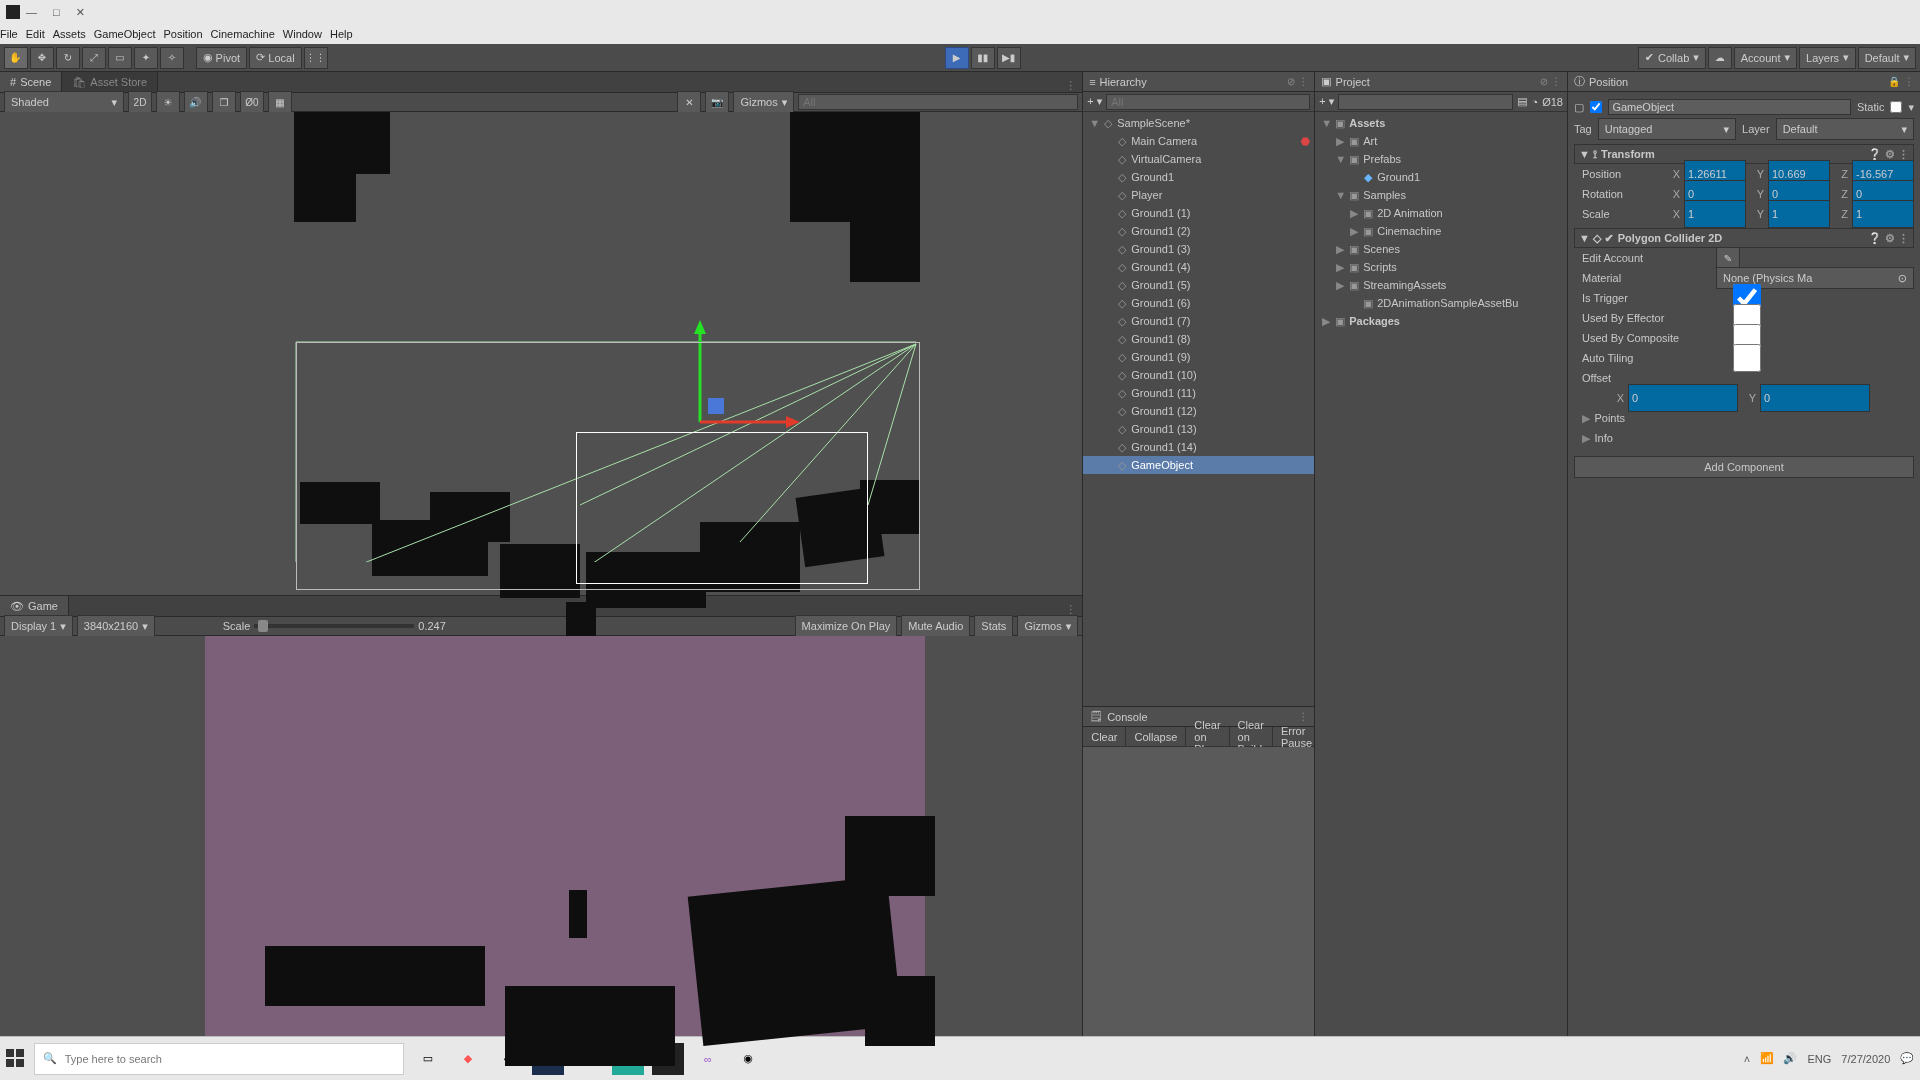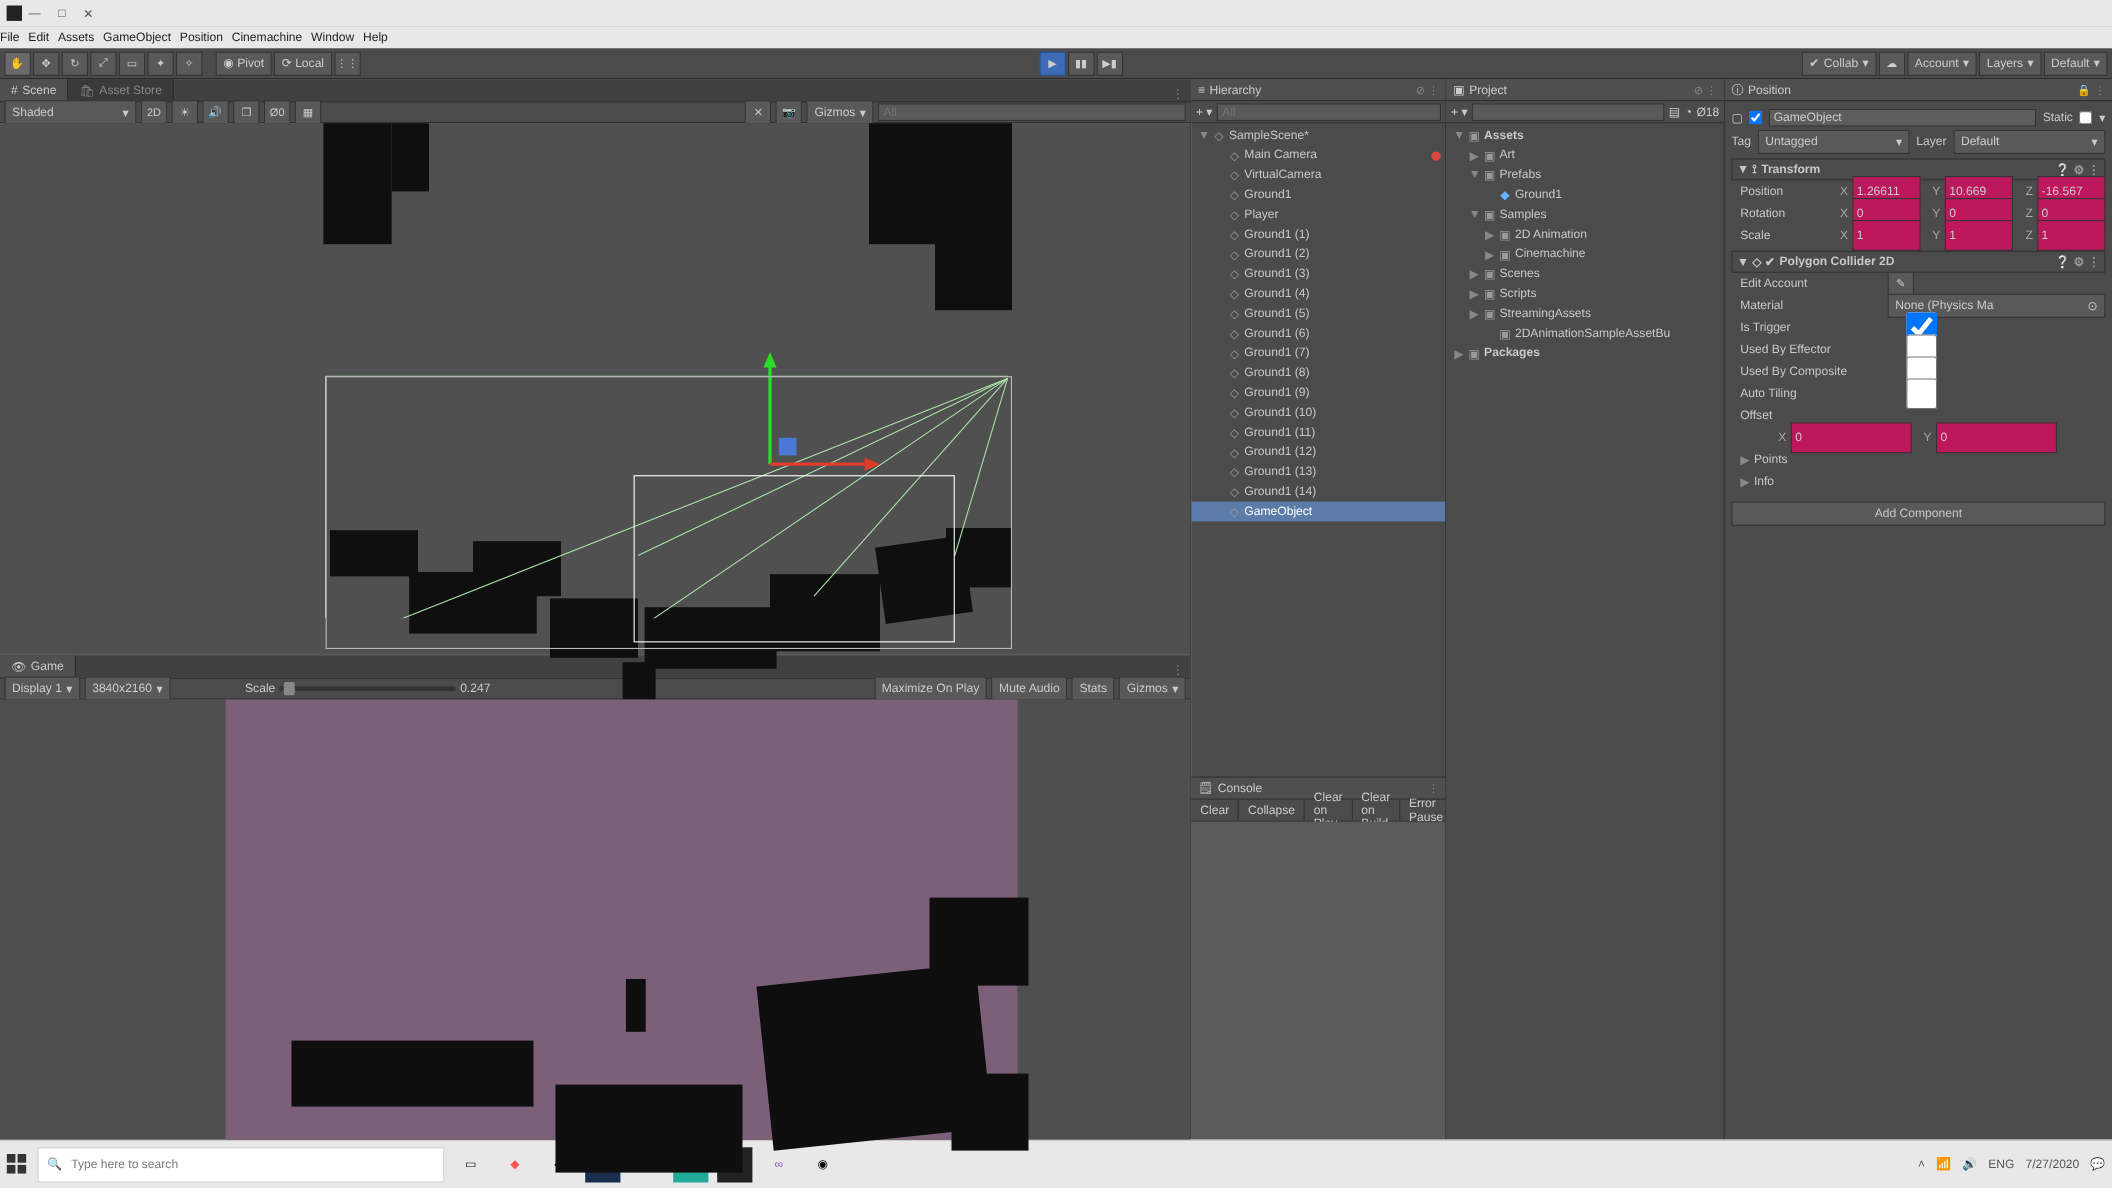--- a/index.html
+++ b/index.html
@@ -53,21 +53,21 @@
 .irow{display:flex;align-items:center;height:22px;gap:6px}
 .irow input[type=checkbox]{width:12px;height:12px}
 .irow input[type=text]{background:#5d5d5d;border:1px solid #333;color:#ccc;height:16px;padding:0 3px}
 .ifield{flex:1;background:#5d5d5d;border:1px solid #333;height:16px}
 .comp{margin-top:4px}
 .comphead{height:20px;background:#4b4b4b;border:1px solid #333;display:flex;align-items:center;padding:0 4px;gap:4px;font-weight:bold}
 .comphead .ext{margin-left:auto;display:flex;gap:4px;color:#999}
 .crow{display:flex;align-items:center;height:20px;padding-left:8px;gap:4px}
 .crow .lbl{width:80px}
 .crow .ax{width:14px;text-align:right;color:#aaa}
-.crow input{background:#be185d;border:1px solid #333;color:#ccc;height:28px;padding:0 3px;width:62px}
+.crow input{background:#0369a1;border:1px solid #333;color:#ccc;height:28px;padding:0 3px;width:62px}
 .addc{height:22px;background:#595959;border:1px solid #333;margin:8px 0;display:flex;align-items:center;justify-content:center}
 .taskbar{height:44px;background:#e8e8e8;border-top:1px solid #bbb;display:flex;align-items:center;padding:0 6px;gap:8px}
 .taskbar .start{width:20px;height:20px}
 .taskbar .search{width:370px;height:32px;background:#fff;border:1px solid #ccc;display:flex;align-items:center;padding:0 8px;gap:8px;color:#777}
 .taskbar .ticon{width:32px;height:32px;display:flex;align-items:center;justify-content:center}
 .tray{margin-left:auto;display:flex;align-items:center;gap:10px;color:#555;font-size:10px}
 .tray .clock{text-align:right;line-height:12px}
 </style>
 </head>
 <body>

